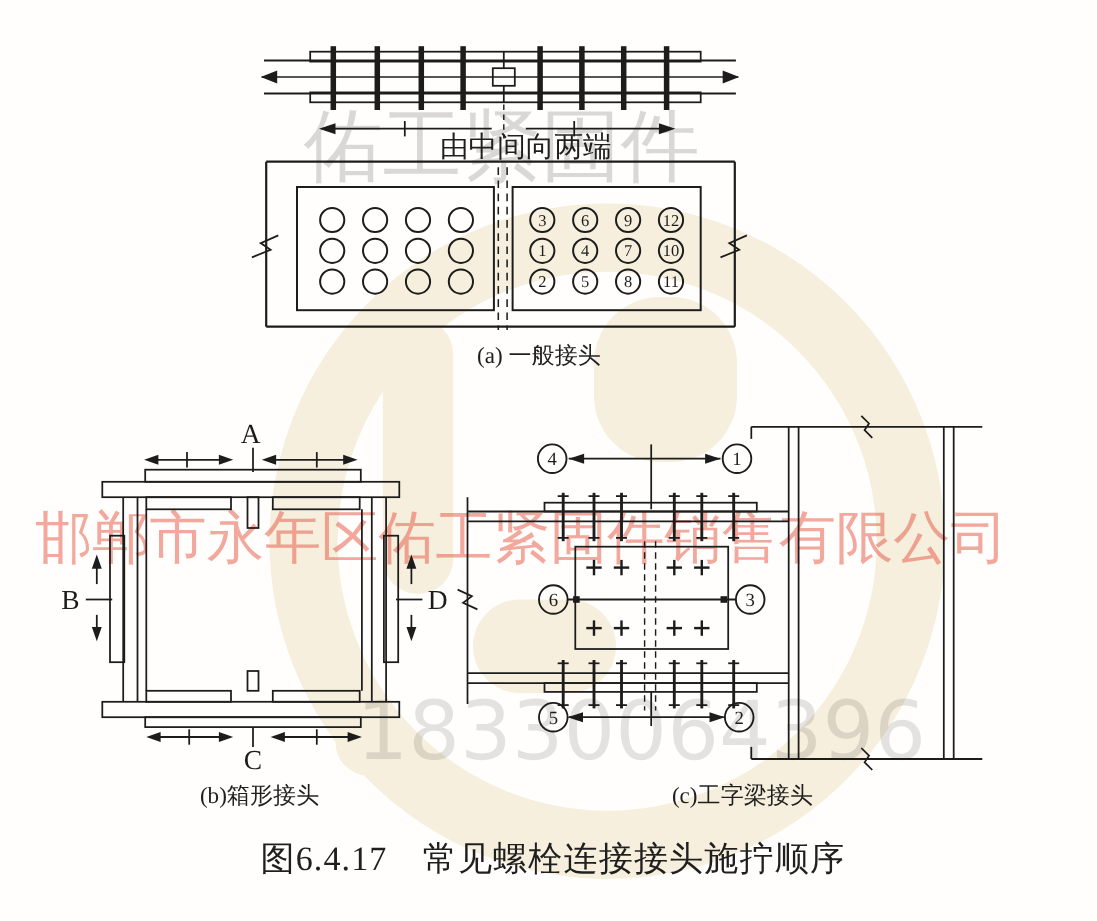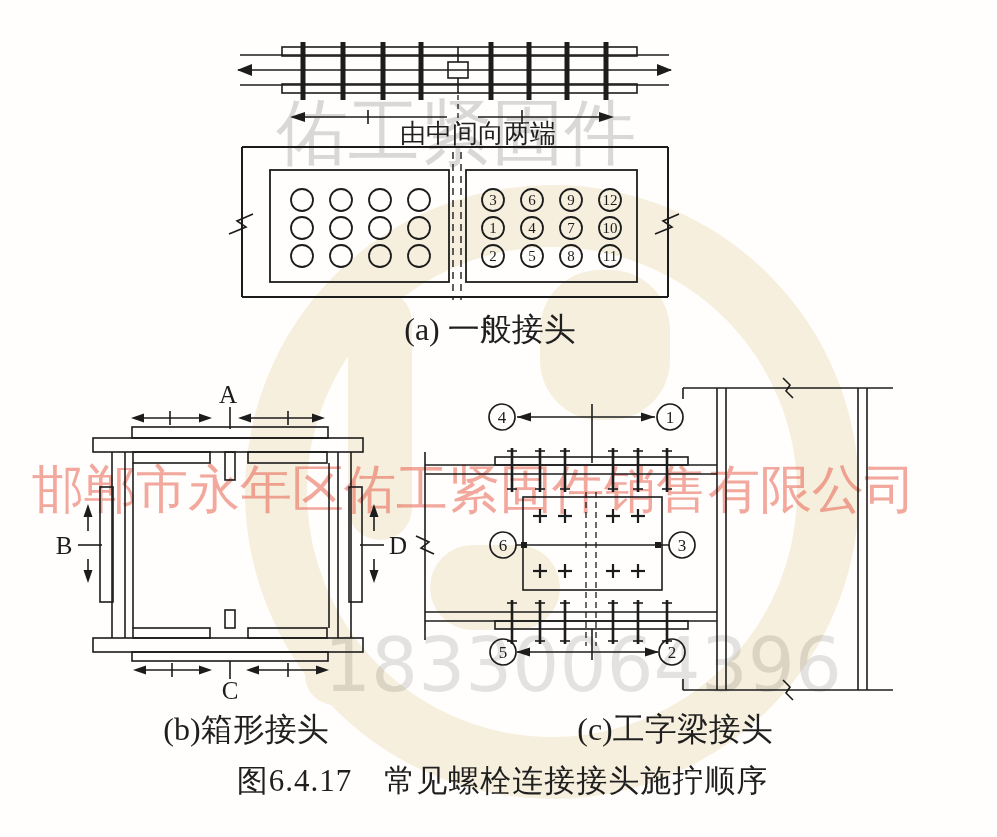--- a/index.html
+++ b/index.html
@@ -11,23 +11,23 @@
   .wm{position:absolute;z-index:1;white-space:nowrap;line-height:1;}
   .wm-brand{left:276px;top:97px;font-size:72px;color:rgba(0,0,0,0.15);}
   .wm-company{left:6px;top:464px;font-size:52px;color:rgba(232,96,78,0.55);margin-left:26px;}
   .wm-phone{left:300px;top:628px;font-size:74px;color:rgba(0,0,0,0.11);font-family:"DejaVu Sans","Liberation Sans",sans-serif;margin-left:24px;}
   
   svg.fig{position:absolute;left:0;top:0;z-index:2;}
   svg text{font-family:"Liberation Serif","DejaVu Serif",serif;fill:#1c1c1c;stroke:none;}
   
   .txt{position:absolute;z-index:3;color:#1f1f1f;text-align:center;line-height:1.15;}
   .dir-label{left:348px;top:119px;width:260px;font-size:26px;font-weight:normal;}
-  .cap{font-size:32px;}
+  .cap{font-size:21px;}
   .cap-a{left:340px;top:311px;width:300px;}
-  .cap-b{left:116px;top:711px;width:260px;}
+  .cap-b{left:106px;top:711px;width:260px;}
   .cap-c{left:545px;top:711px;width:260px;font-family:Liberation Serif, serif;}
   .fig-cap{left:4px;top:763px;width:997px;font-size:31px;letter-spacing:1px;}
 </style>
 </head>
 <body>
 
 <div id="page">
 
   <div class="logo-ring" style="left:245px;top:185px;width:490px;height:490px;"></div>
   <div class="logo-piece" style="left:348px;top:290px;width:64px;height:250px;border-radius:32px;"></div>

